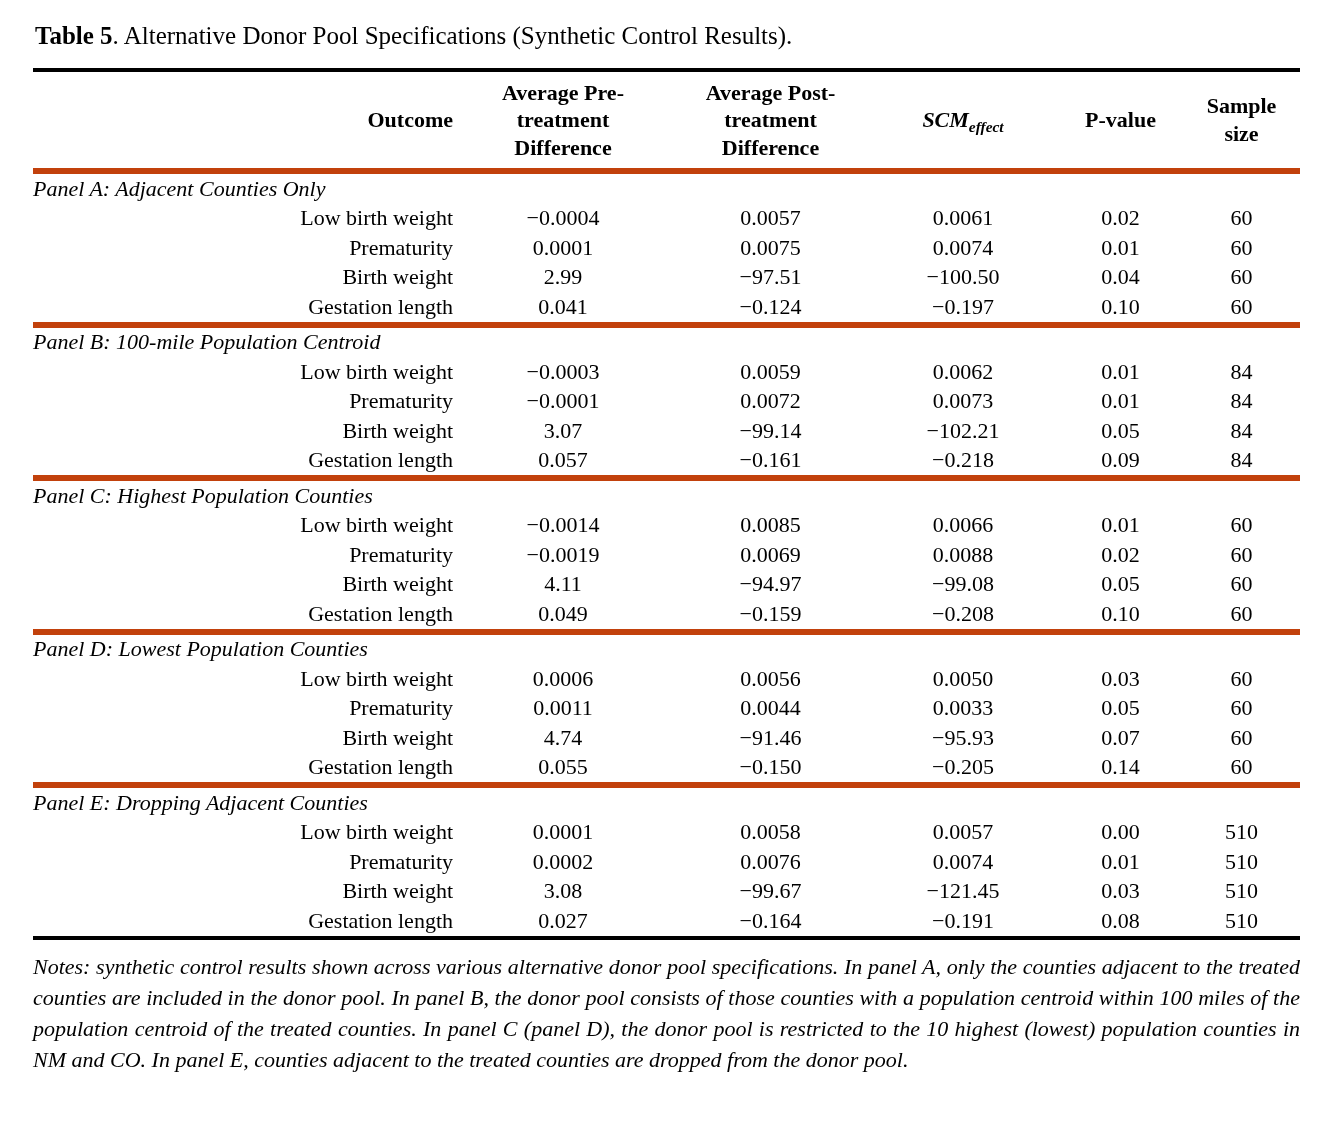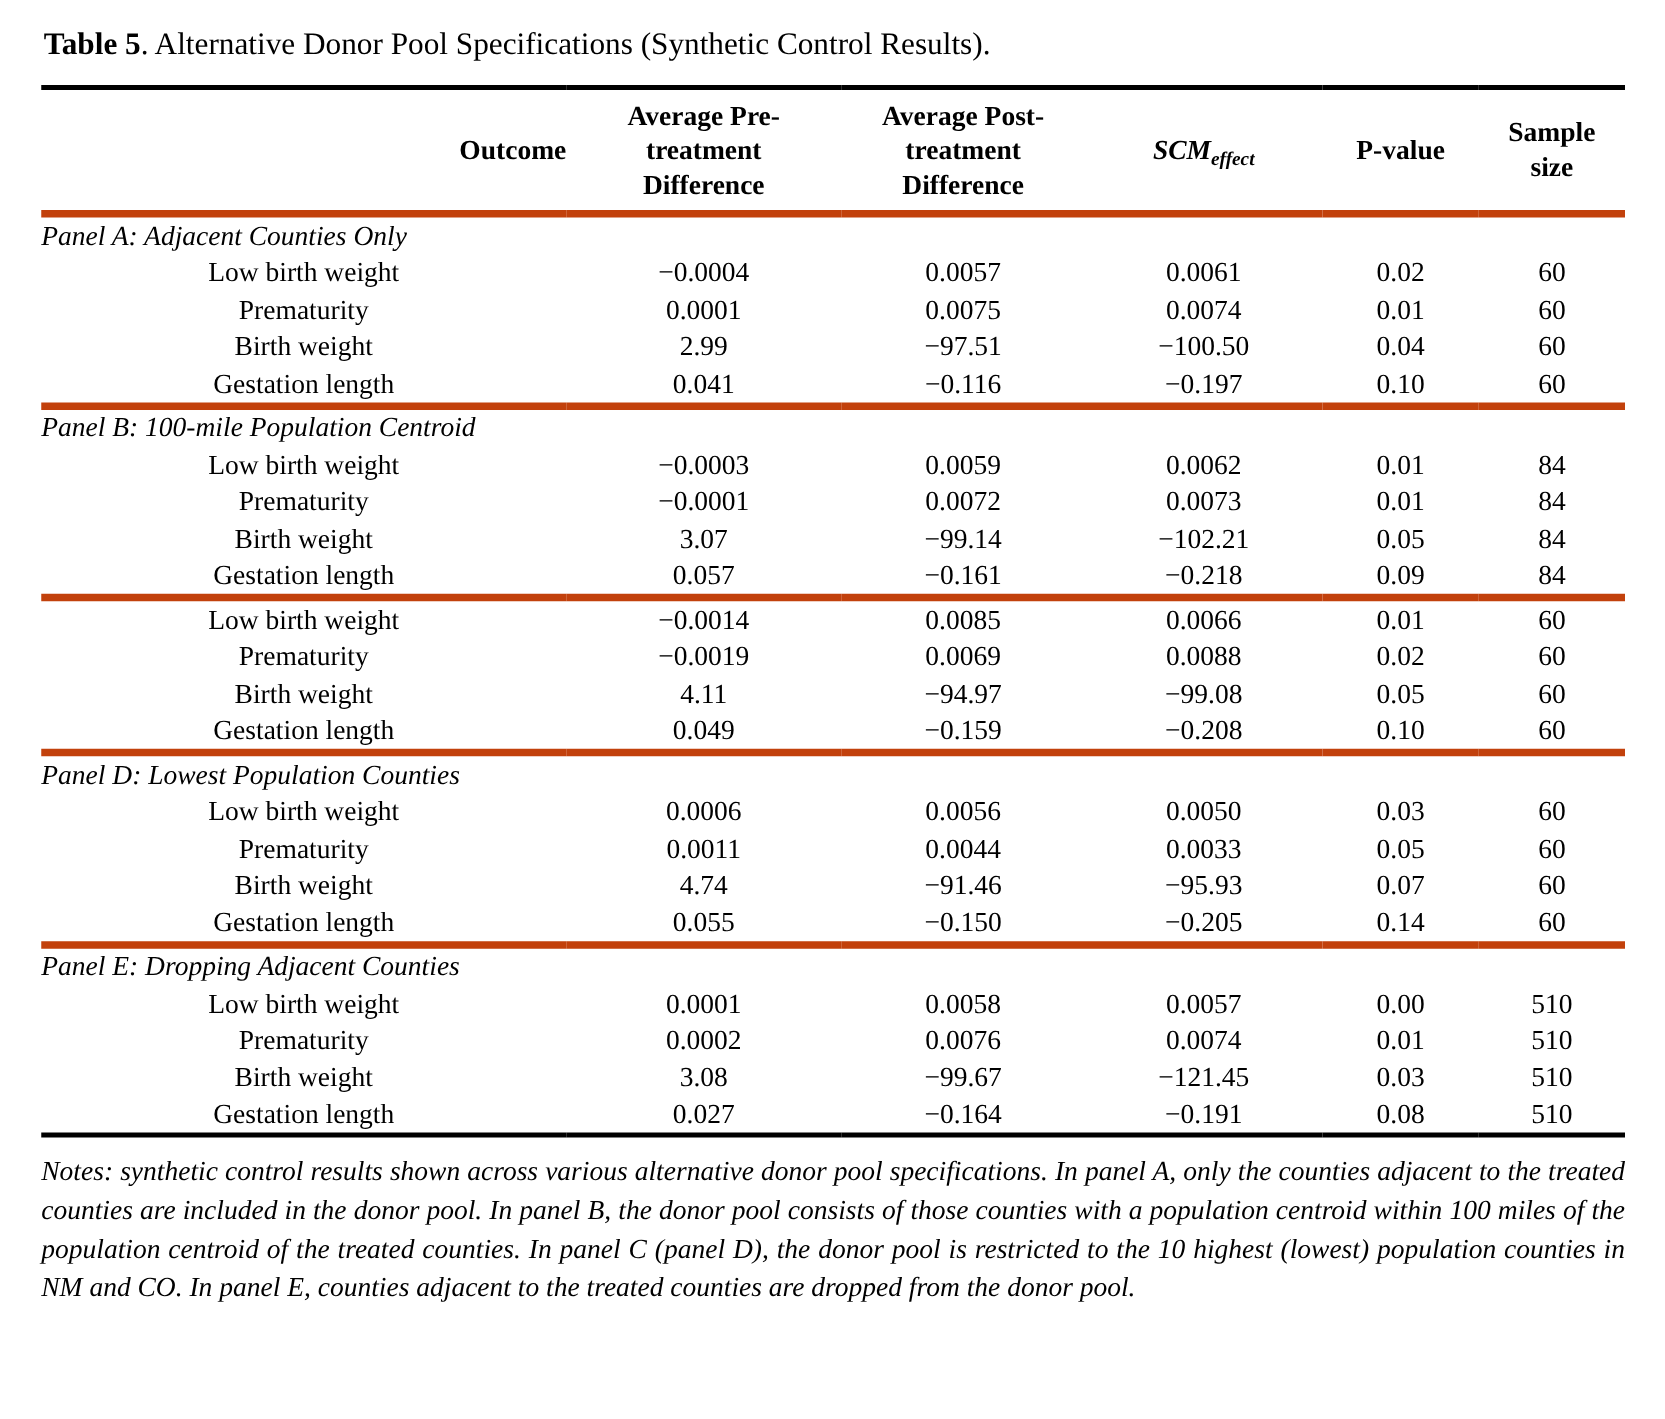--- a/index.html
+++ b/index.html
@@ -61,21 +61,21 @@
     height: 29.5px;
     vertical-align: middle;
     padding: 0;
   }
   td.panel-label {
     font-style: italic;
     text-align: left;
     padding-left: 12px;
   }
   td.cell-outcome {
-    text-align: center;
+    text-align: right;
     padding-left: 12px;
   }
   td.cell-num { text-align: center; }
   .notes {
     width: 1267px;
     font-size: 22px;
     line-height: 31px;
     text-align: justify;
     margin-top: 11px;
     font-style: italic;
@@ -139,21 +139,21 @@
           <td class="cell-outcome">Birth weight</td>
           <td class="cell-num">2.99</td>
           <td class="cell-num">−97.51</td>
           <td class="cell-num">−100.50</td>
           <td class="cell-num">0.04</td>
           <td class="cell-num">60</td>
         </tr>
         <tr>
           <td class="cell-outcome">Gestation length</td>
           <td class="cell-num">0.041</td>
-          <td class="cell-num">−0.116</td>
+          <td class="cell-num">−0.124</td>
           <td class="cell-num">−0.197</td>
           <td class="cell-num">0.10</td>
           <td class="cell-num">60</td>
         </tr>
       </tbody>
       <tbody class="panel">
         <tr>
           <td class="panel-label" colspan="6">Panel B: 100-mile Population Centroid</td>
         </tr>
         <tr>
@@ -184,20 +184,23 @@
           <td class="cell-outcome">Gestation length</td>
           <td class="cell-num">0.057</td>
           <td class="cell-num">−0.161</td>
           <td class="cell-num">−0.218</td>
           <td class="cell-num">0.09</td>
           <td class="cell-num">84</td>
         </tr>
       </tbody>
       <tbody class="panel">
         <tr>
+          <td class="panel-label" colspan="6">Panel C: Highest Population Counties</td>
+        </tr>
+        <tr>
           <td class="cell-outcome">Low birth weight</td>
           <td class="cell-num">−0.0014</td>
           <td class="cell-num">0.0085</td>
           <td class="cell-num">0.0066</td>
           <td class="cell-num">0.01</td>
           <td class="cell-num">60</td>
         </tr>
         <tr>
           <td class="cell-outcome">Prematurity</td>
           <td class="cell-num">−0.0019</td>

